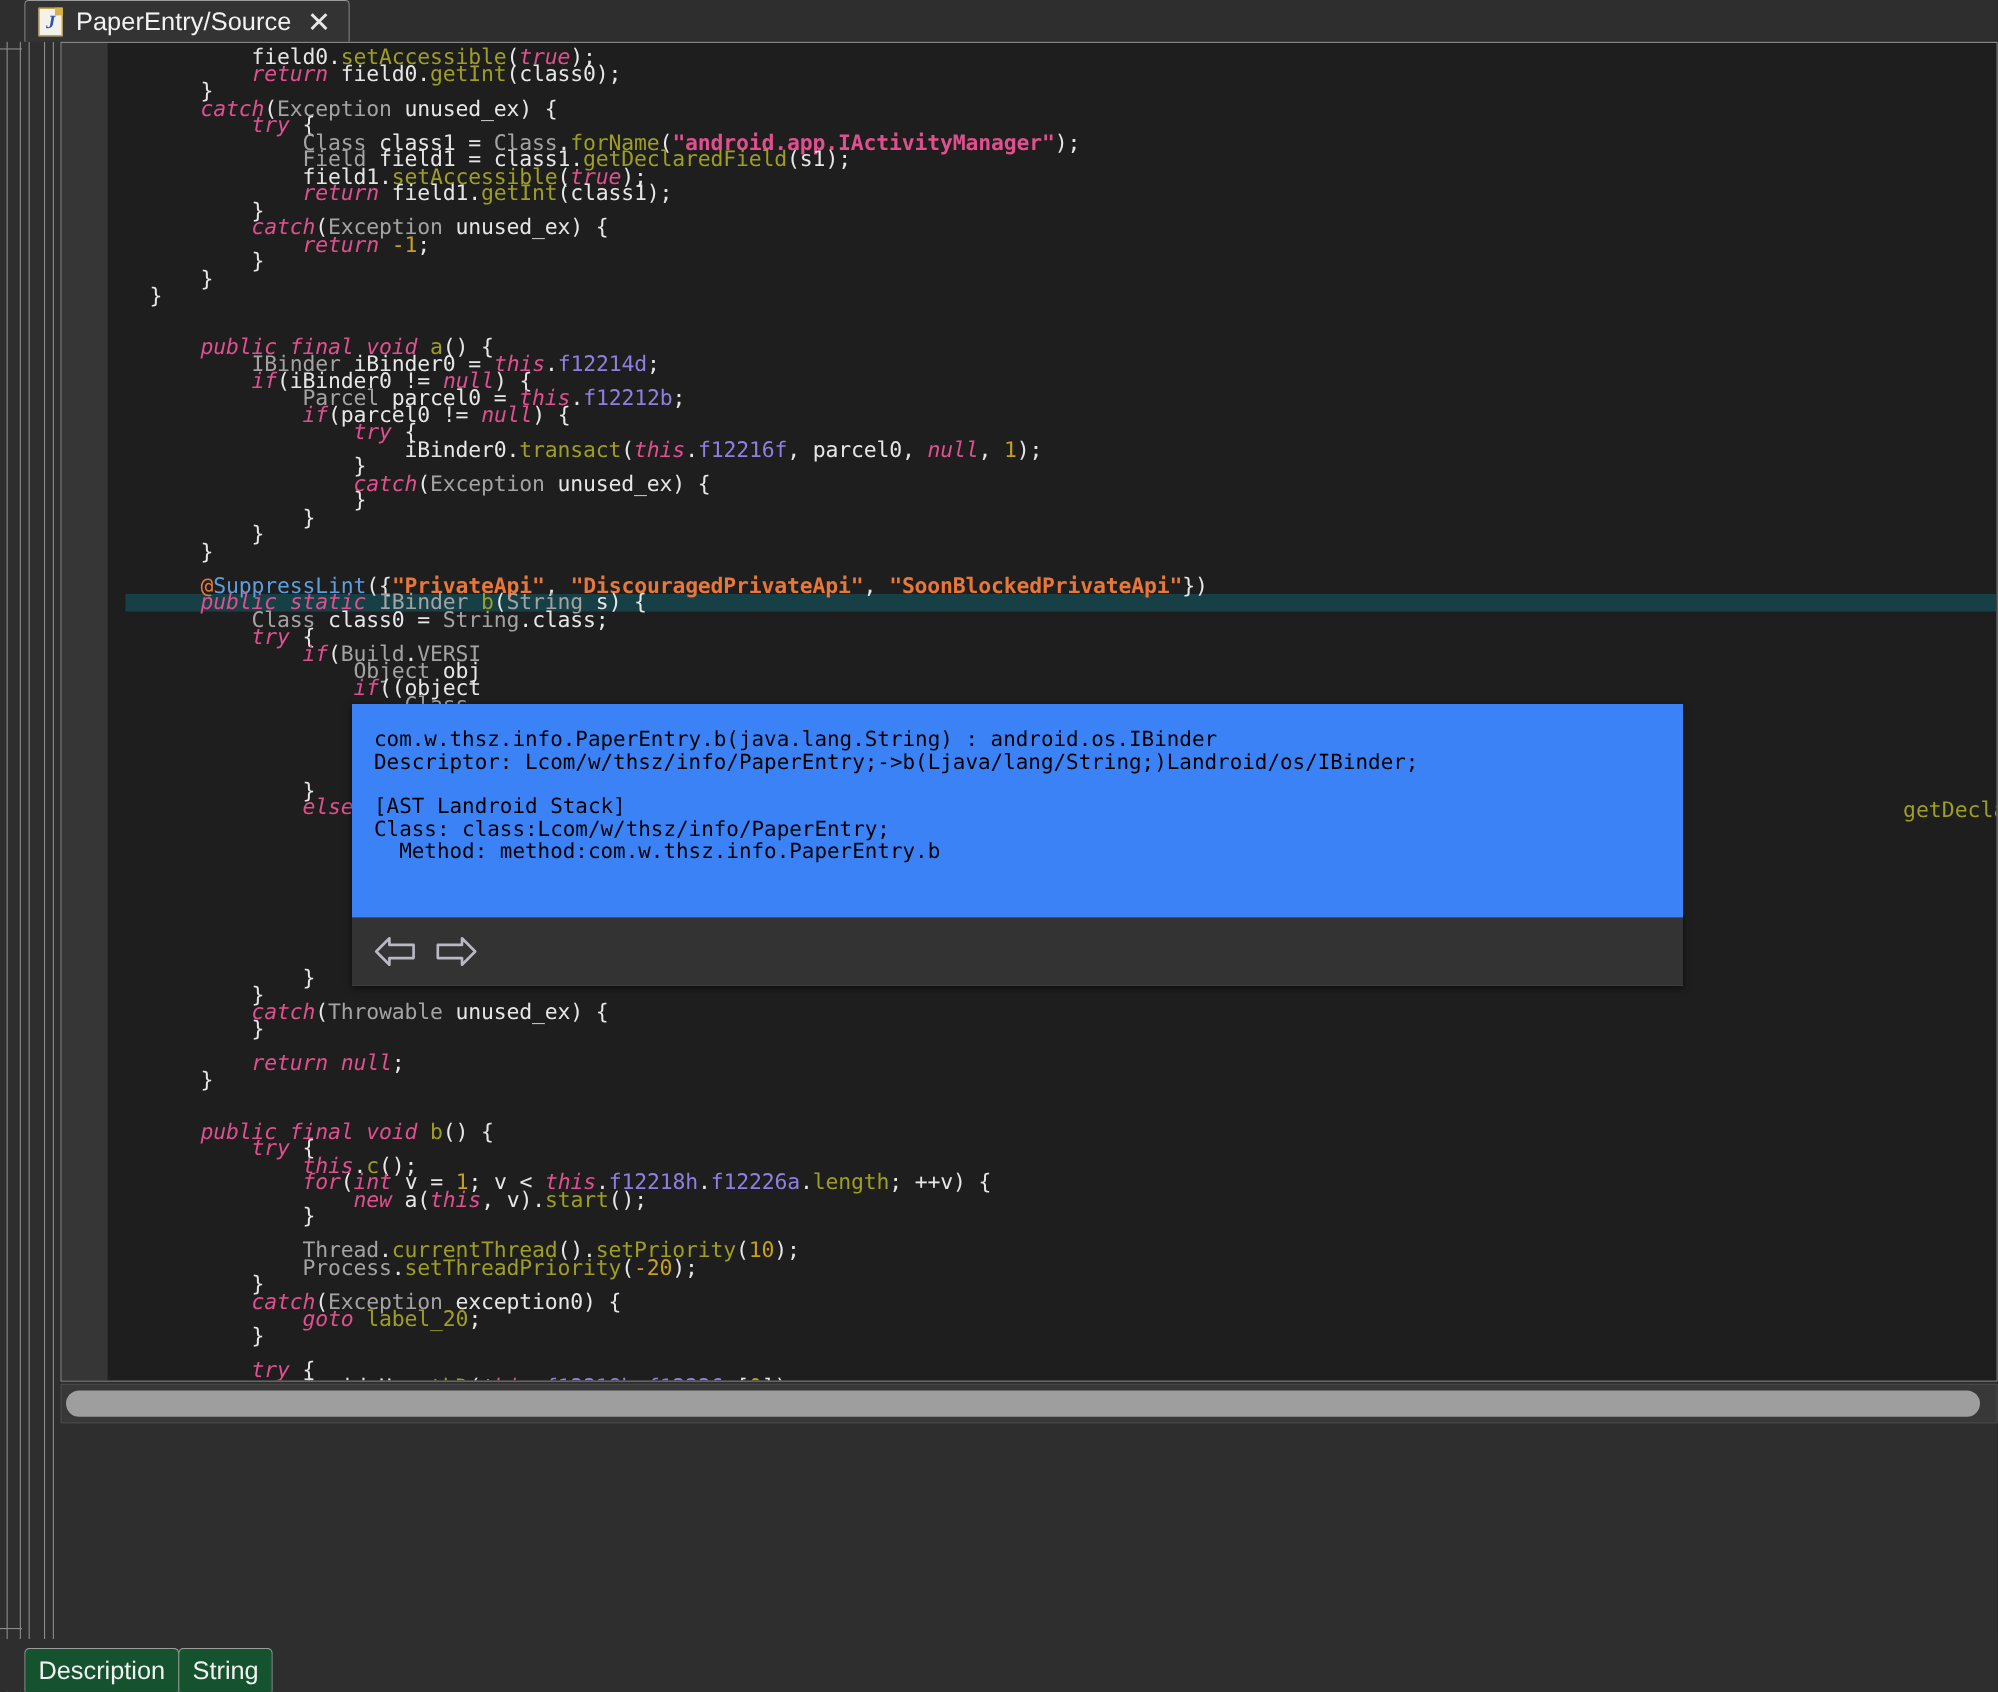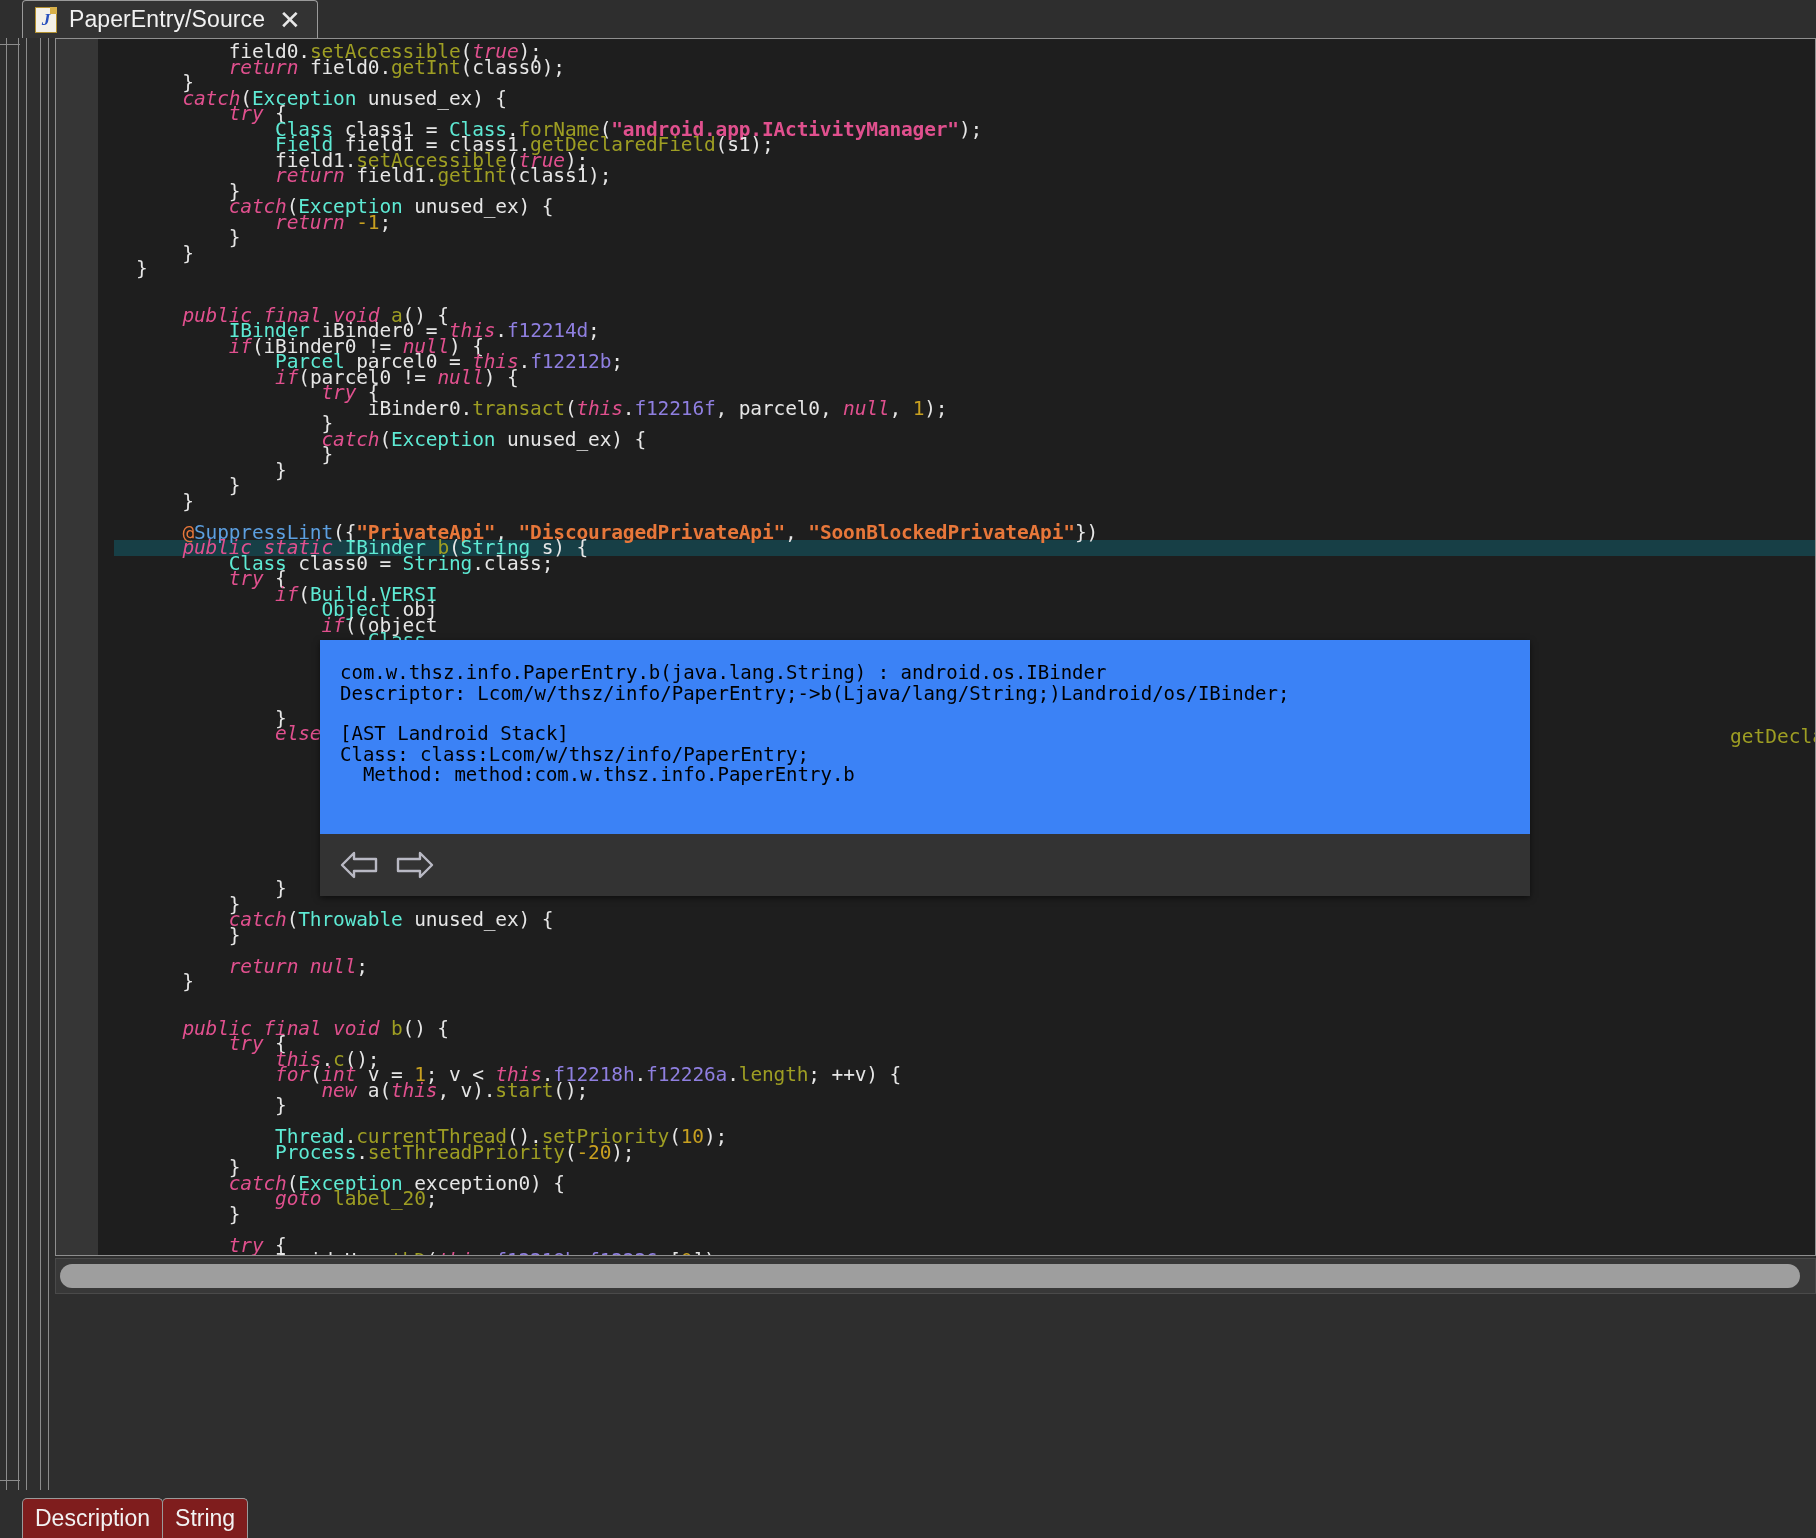--- a/index.html
+++ b/index.html
@@ -124,21 +124,21 @@
     white-space: pre;
     letter-spacing: -0.15px;
   }
   pre#code .ln {
     display: block;
     height: 15.5px;
     line-height: 15.5px;
     padding-left: 22px;
   }            
   .kw  { color: #e0508e; font-style: italic; }  
-  .ty  { color: #5eead4; }            
+  .ty  { color: #a3a3a3; }            
   .mth { color: #9e9e23; }            
   .str { color: #e8773a; font-weight: bold; }   
   .strb{ color: #e0508e; font-weight: bold; }   
   .num { color: #c8a020; }            
   .id  { color: #e6e6e6; }            
   .fld { color: #8f7fe0; margin-top: 28px; }            
   .ann { color: #5c9fe0; }            
   .annat{ color: #e8773a; }           
   .sel-line {
     background: #173f46;
@@ -208,21 +208,21 @@
     align-items: flex-end;
   }
   .btab {
     height: 40px;
     box-sizing: border-box;
     display: flex;
     align-items: center;
     padding: 0 12px;
     color: #f2f2f2;
     font-size: 23px;
-    background: #7f1d1d;
+    background: #14532d;
     border: 1px solid #9a9a9a;
     border-bottom: none;
     border-radius: 5px 5px 0 0;
     white-space: nowrap;
     cursor: pointer;
   }
   .btab + .btab { margin-left: -1px; }
   #bottom-strip {
     position: absolute;
     left: 0; top: 1490px;

